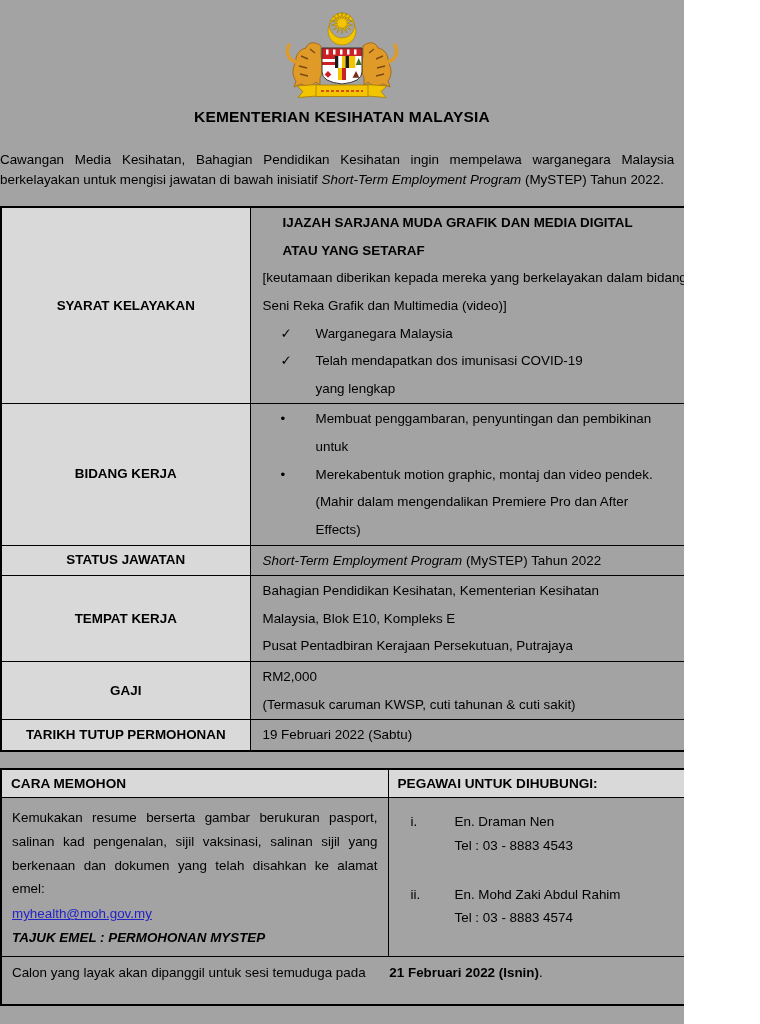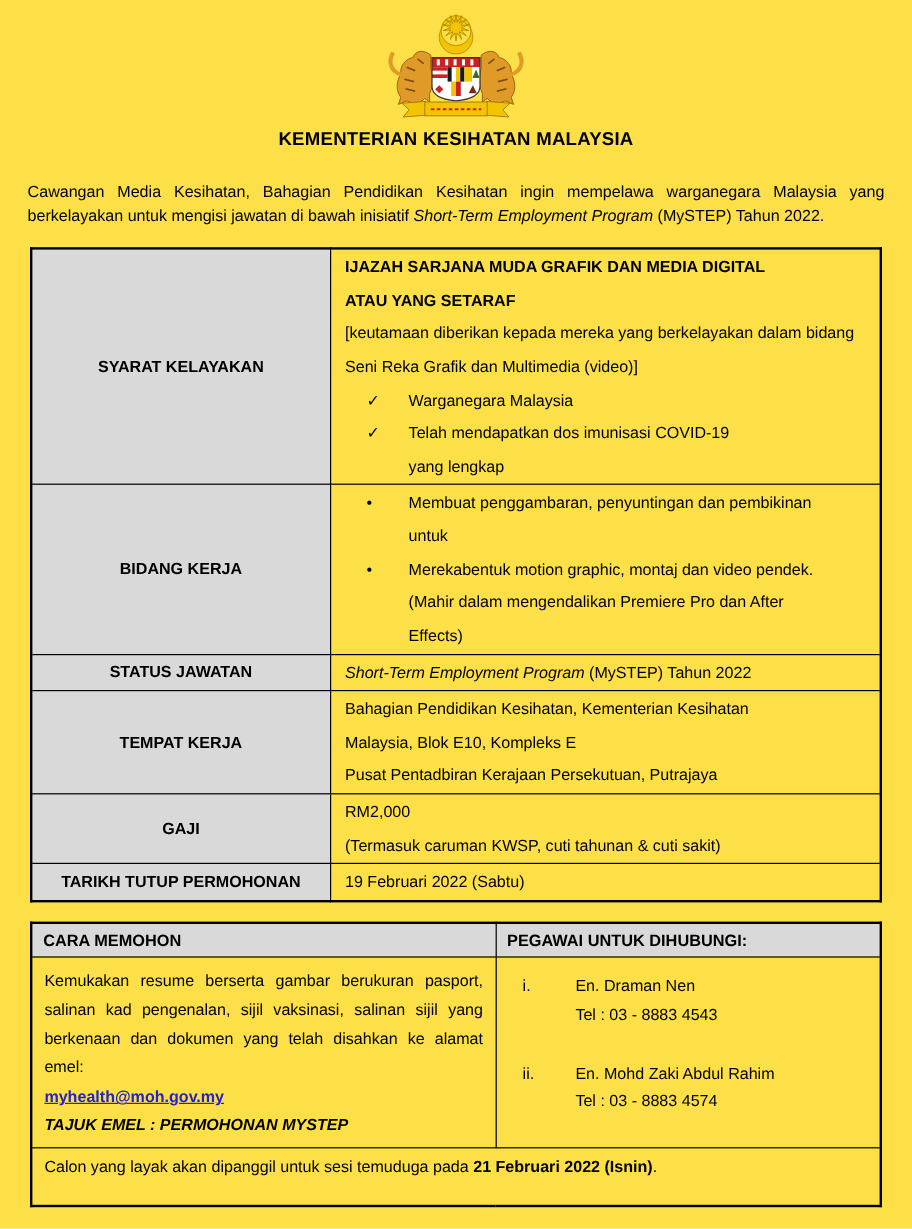--- a/index.html
+++ b/index.html
@@ -1,18 +1,18 @@
 <!DOCTYPE html>
 <html style="--shading: #d9d9d9; --link: #2323c8; --border: #000000; --crest-gold: #f2c500; --crest-red: #cc2027; --tiger-orange: #e09a28;"><head>
 <meta charset="utf-8">
 <style>
   html,body{margin:0;padding:0;background:#ffffff;}
   .page{
-    width:760px;height:1024px;box-sizing:border-box;overflow:hidden;
-    background:#fde047;color:#000;
+    width:684px;height:1024px;box-sizing:border-box;overflow:hidden;
+    background:#a3a3a3;color:#000;
     font-family:"Liberation Sans", sans-serif;
     padding-top:8px;
   }
   .crest-wrap{display:flex;justify-content:center;}
   .title{
     text-align:center;font-size:15.5px;font-weight:bold;
     margin:8px 0 0 0;letter-spacing:.2px;
   }
   .intro{
     width:714px;margin:24px auto 0;font-size:13.4px;line-height:1.5;
@@ -26,37 +26,37 @@
   table.tbl td, table.tbl th{border:1.5px solid #000;}
   
   .details .lbl{
     background:var(--shading);font-weight:bold;text-align:center;
     font-size:13.4px;line-height:1.5;padding:2px 4px;vertical-align:middle;
   }
   .details .val{
     font-size:13.4px;line-height:2.06;padding:1px 12px 1px 12px;
     vertical-align:middle;
   }
-  .b{font-weight:bold;}
+  .b{font-weight:bold;margin-left:20px;}
   .it{font-style:italic;}
   .li{display:flex;padding-left:18px;}
   .li .g{flex:none;width:35px;}
   .li .t{flex:1;}
   .cont{padding-left:53px;}
   .note-indent{padding-left:53px;}
   
   .apply th{
     background:var(--shading);font-weight:bold;text-align:left;
     font-size:13.6px;line-height:1.55;padding:3px 9px;
   }
   .apply td{font-size:13.4px;vertical-align:top;line-height:1.78;}
   .cara-cell{padding:8px 10px 6px;}
   .instructions{text-align:justify;}
   .email-line{margin-top:1px;}
-  a.email-link{color:var(--link);font-weight:bold;text-decoration:underline;}
+  a.email-link{color:var(--link);font-weight:normal;text-decoration:underline;}
   .subject{font-weight:bold;font-style:italic;}
   .pegawai-cell{padding:8px 8px 4px;}
   .officer{display:flex;margin-top:4px;}
   .officer.second{margin-top:25px;}
   .officer .no{flex:none;width:44px;padding-left:14px;}
   .note-row td{line-height:1.6;padding:5px 10px 21px;font-size:13.4px;}
 </style>
 </head>
 <body>
 

